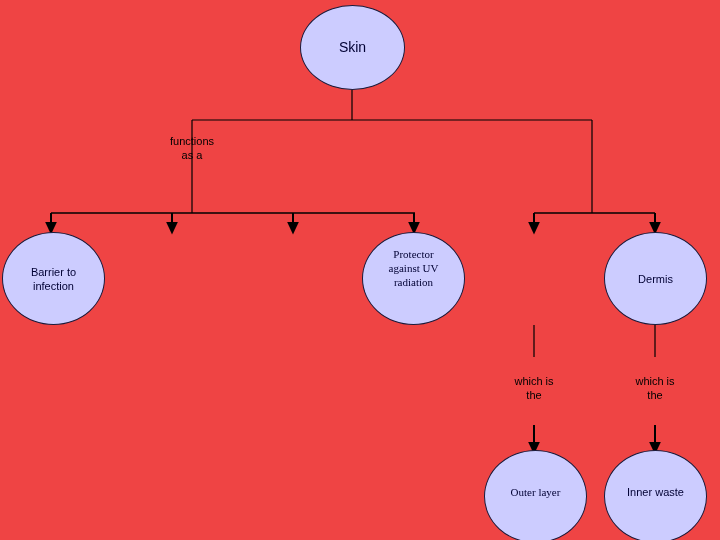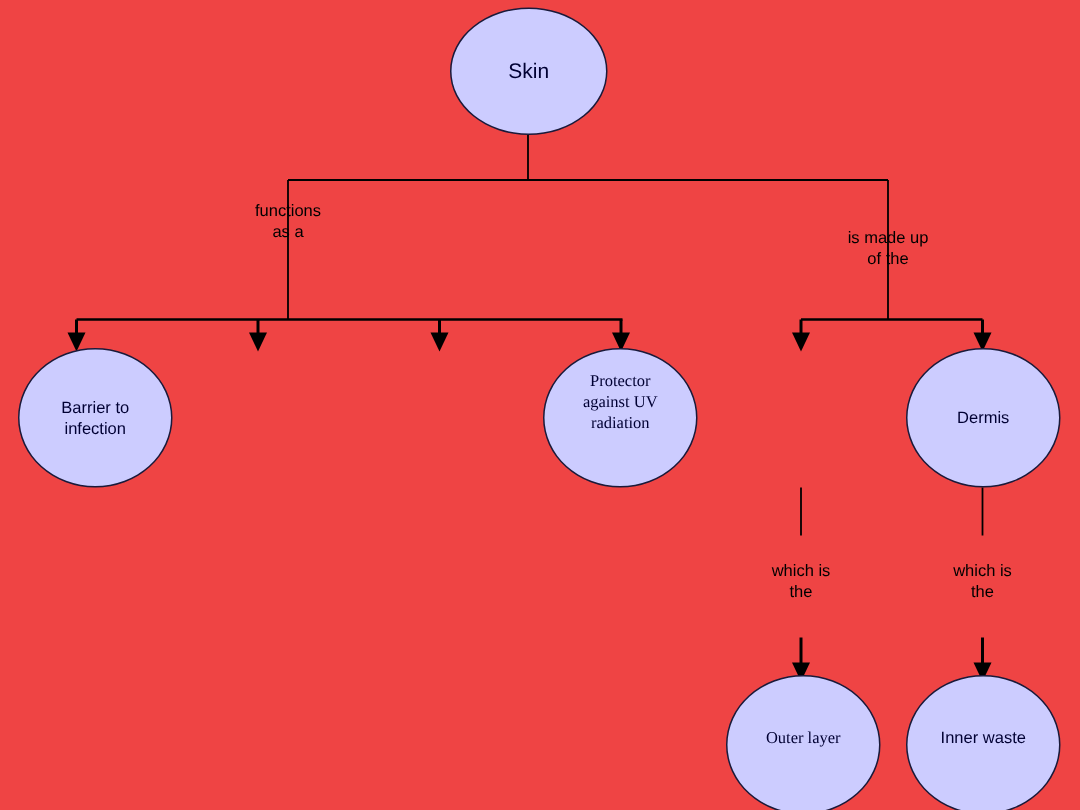--- a/index.html
+++ b/index.html
@@ -109,26 +109,22 @@
 
   <div class="node root" style="left:300px; top:5px; width:105px; height:85px;">
     <span class="node-label">Skin</span>
   </div>
 
   <div class="edge-label" style="left:132px; top:120px; width:120px;">
     <span>functions
 as a</span>
   </div>
 
-  <div class="edge-label" style="left:532px; top:138px; width:120px;">
-    <span>is made up
-of the</span>
-  </div>
 
-  <div class="node" style="left:12px; top:232px; width:103px; height:93px;">
+  <div class="node" style="left:2px; top:232px; width:103px; height:93px;">
     <span class="node-label">Barrier to
 infection</span>
   </div>
 
 
 
   <div class="node overflow-top" style="left:362px; top:232px; width:103px; height:93px;">
     <span class="node-label" style="margin-top:14px;font-family:Liberation Serif, serif;">Protector
 against UV
 radiation</span>

